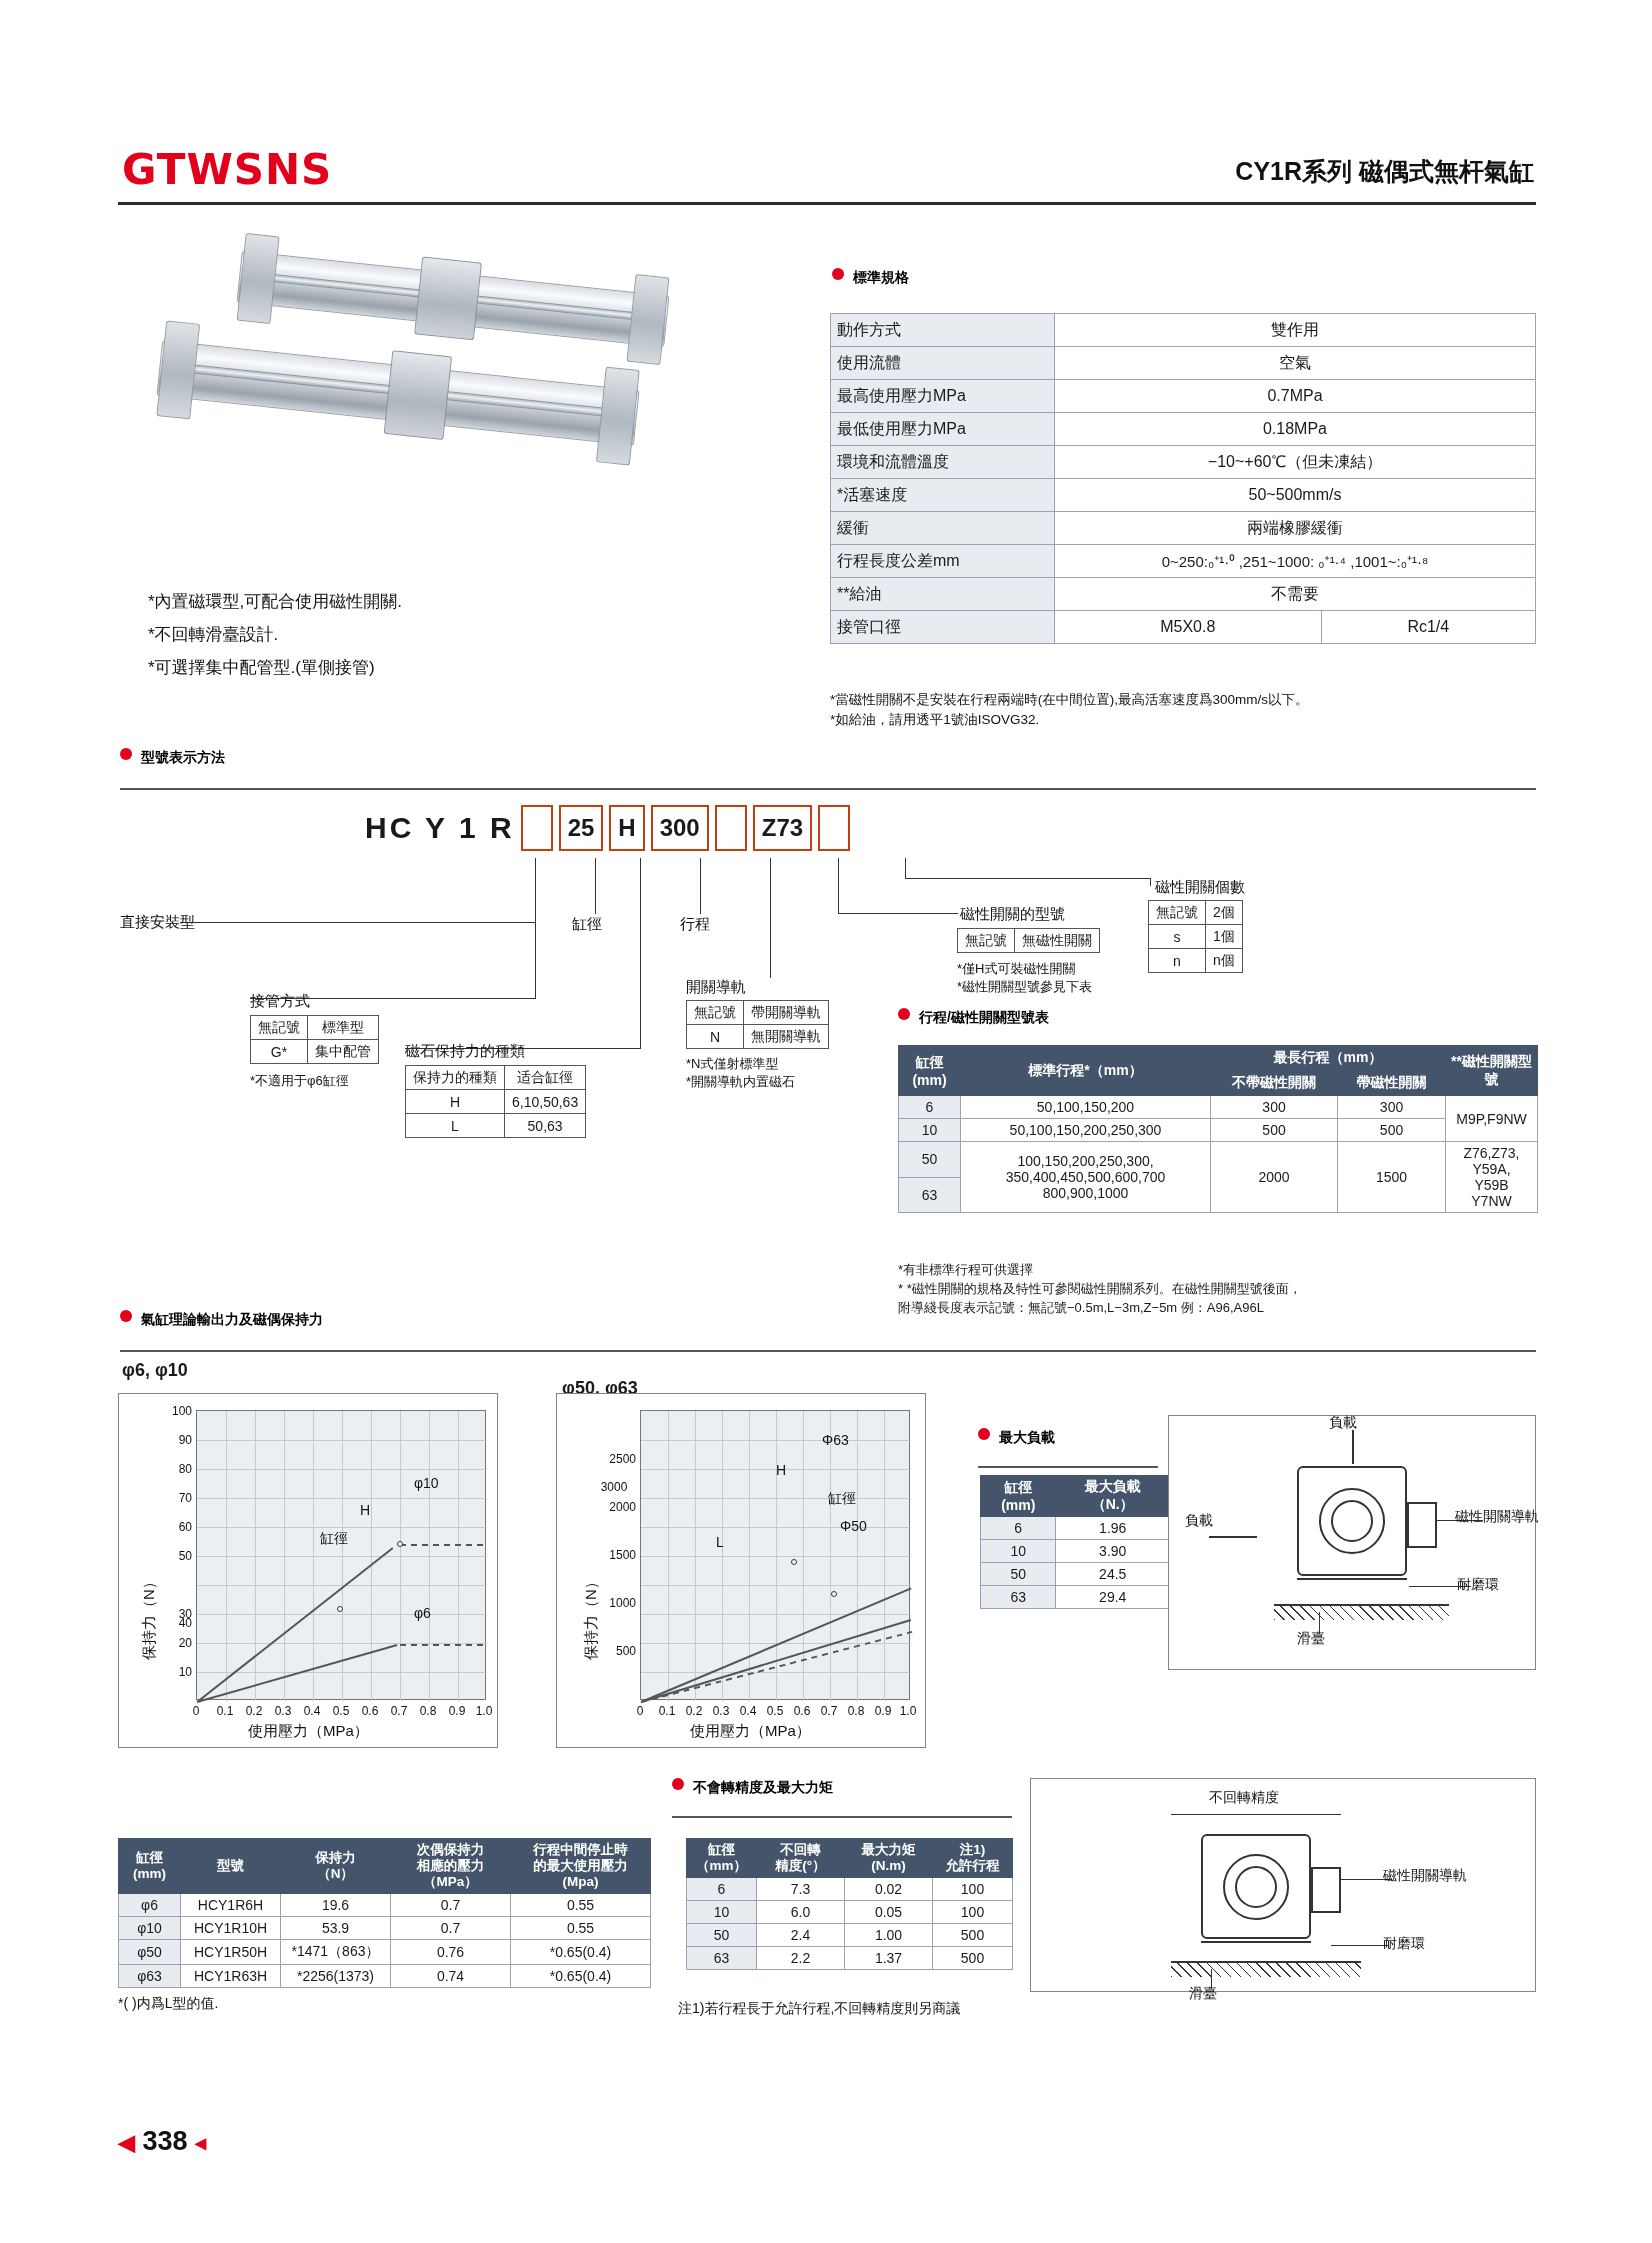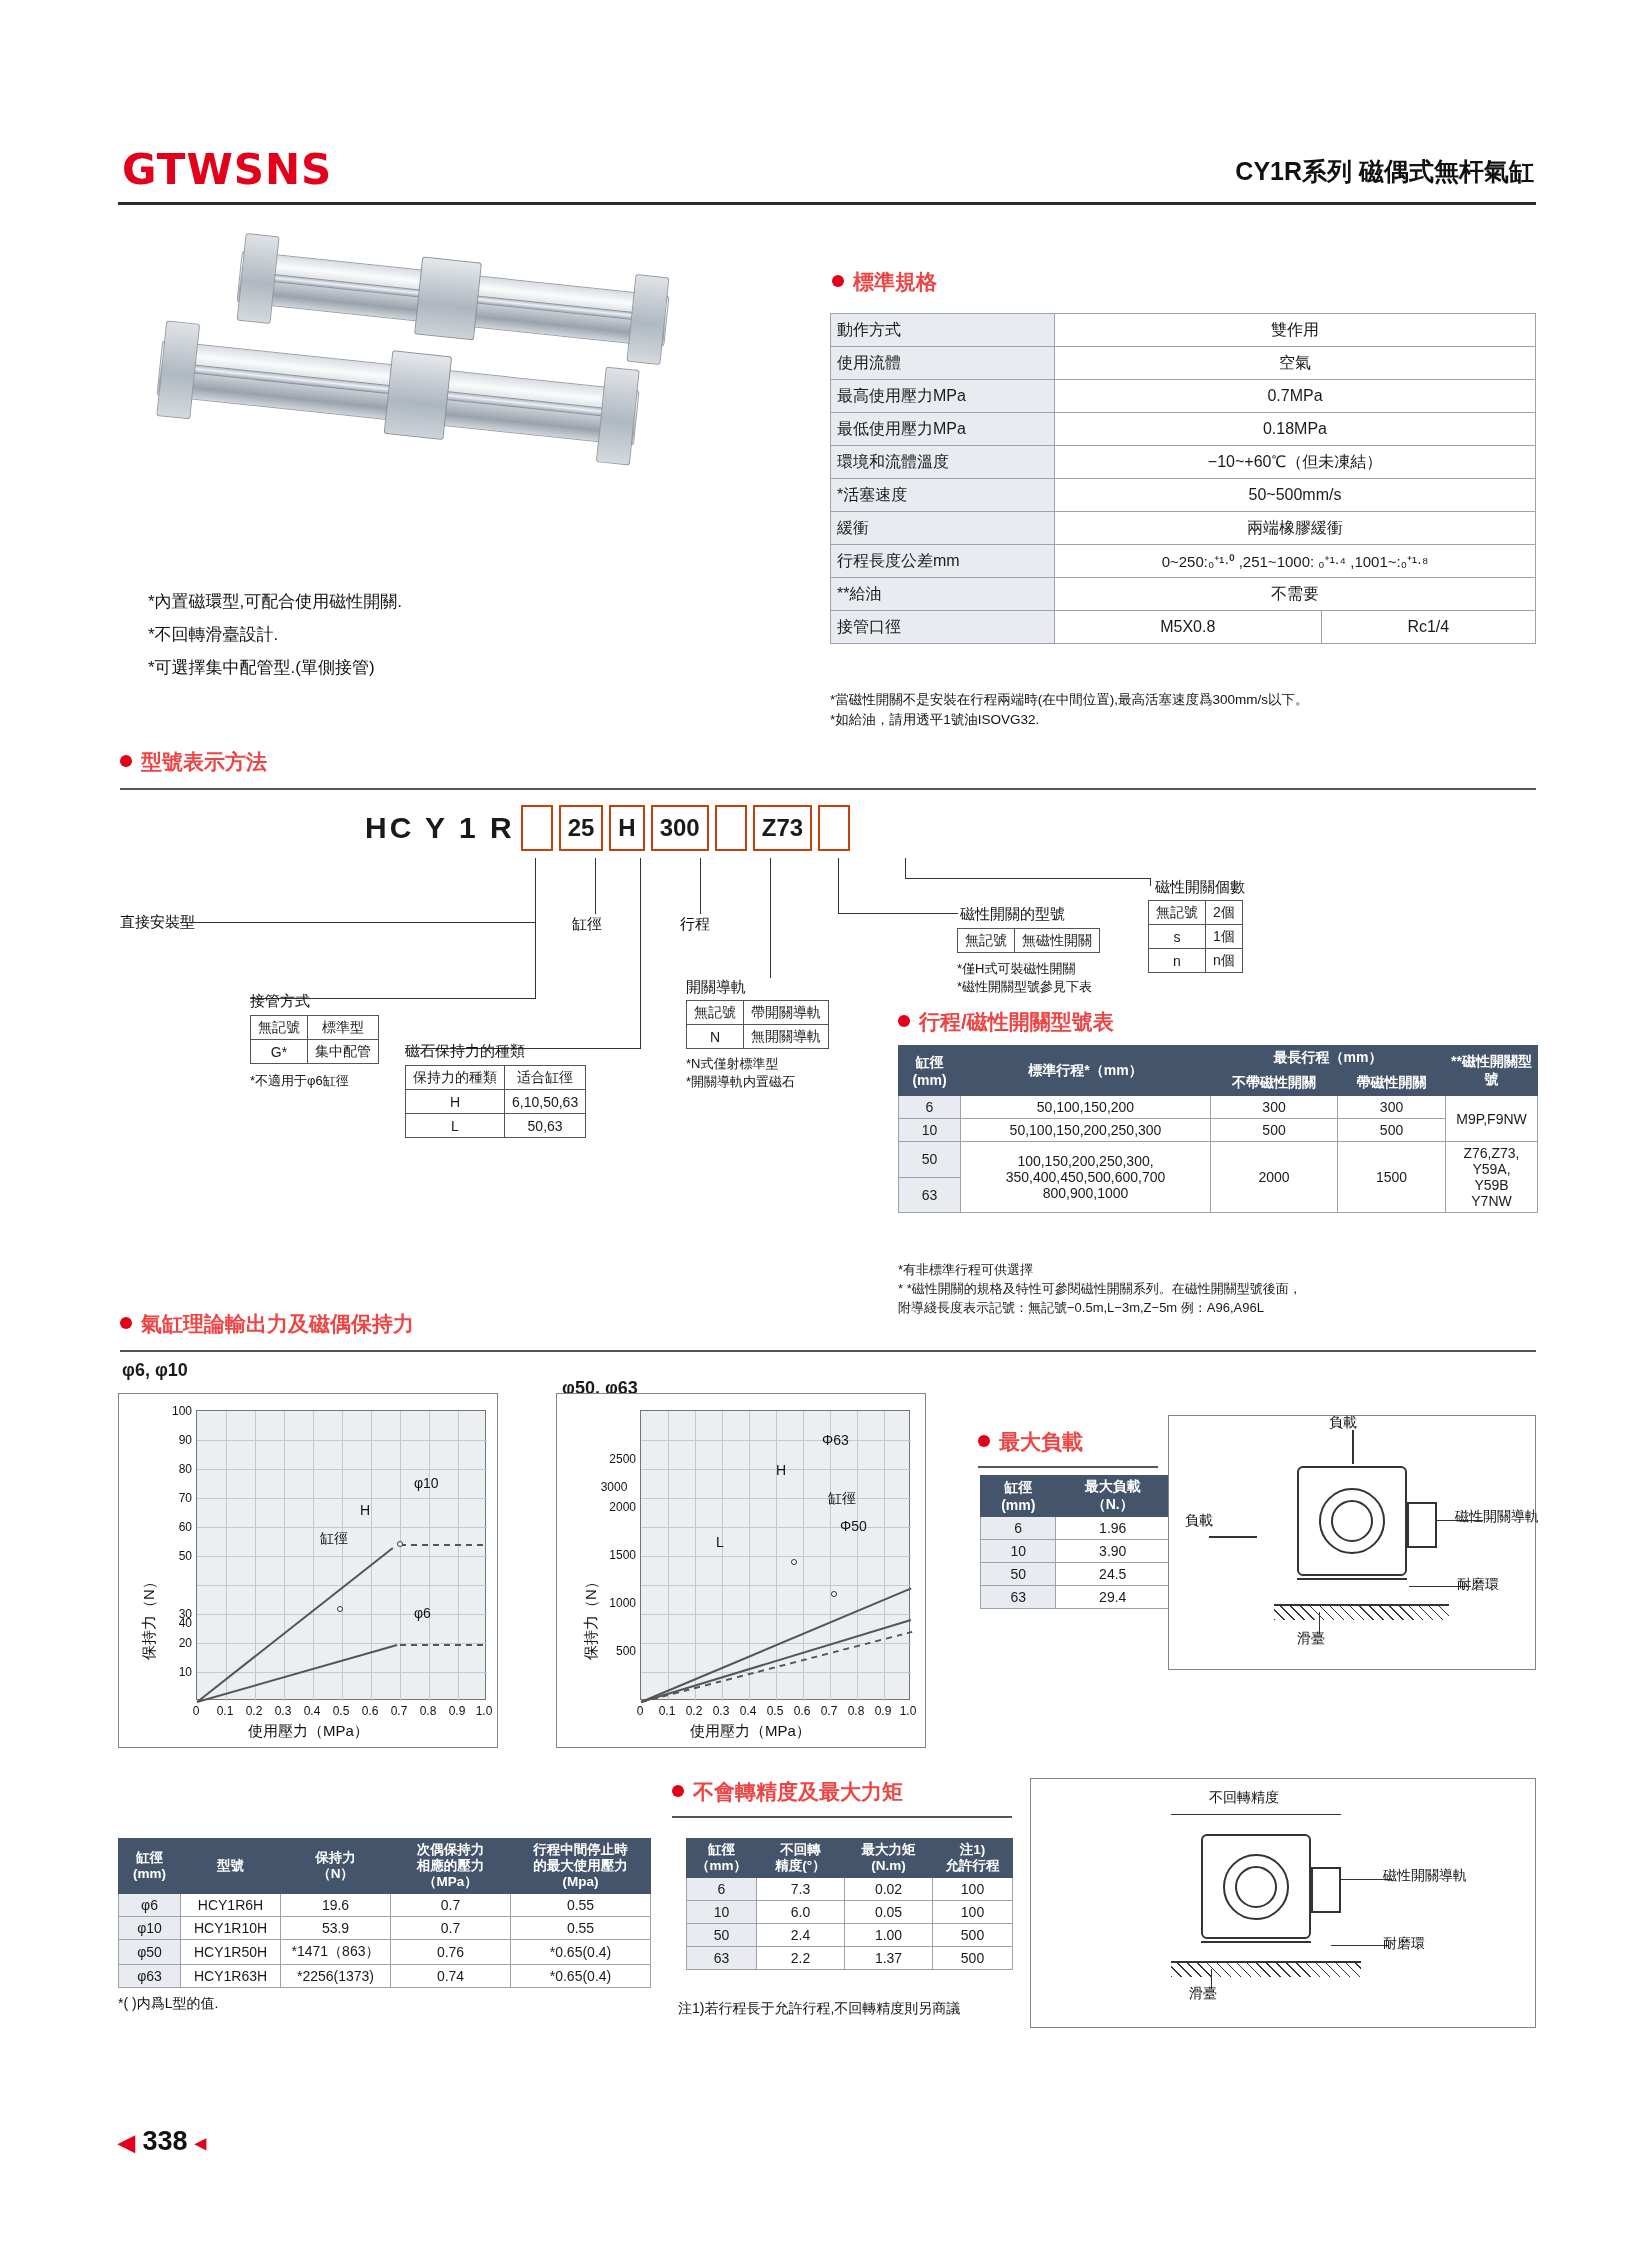--- a/index.html
+++ b/index.html
@@ -25,21 +25,21 @@
     position:absolute; right:118px; top:155px;
     font-size:25px; font-weight:bold; color:#111;
   }
   .hdr-rule {
     position:absolute; left:118px; top:202px; width:1418px; height:3px;
     background:#2b2b2b;
   }
 
   
   .sec {
-    position:absolute; font-size:21px; font-weight:bold; color:#ef4444;
+    position:absolute; font-size:14px; font-weight:bold; color:#000000;
     white-space:nowrap;
   }
   .sec .dot {
     display:inline-block; width:12px; height:12px; border-radius:50%;
     background:#e2001a; margin-right:9px; vertical-align:2px;
   }
   .sec-rule { position:absolute; height:2px; background:#555; }
 
   
   .photo {
@@ -684,21 +684,21 @@
             <td class="sh">63</td>
             <td>2.2</td>
             <td>1.37</td>
             <td>500</td>
           </tr>
     </tbody>
       </table>
   </div>
   <div class="footnote" style="left:678px; top:2000px;">注1)若行程長于允許行程,不回轉精度則另商議</div>
 
-  <div class="diagbox" style="left:1030px; top:1778px; width:506px; height:250px;">
+  <div class="diagbox" style="left:1030px; top:1778px; width:506px; height:214px;">
     <div style="position:absolute; left:170px; top:55px; width:110px; height:105px; border:2px solid #333; border-radius:6px; background:#fff;"></div>
     <div style="position:absolute; left:192px; top:75px; width:66px; height:66px; border:2px solid #333; border-radius:50%;"></div>
     <div style="position:absolute; left:204px; top:87px; width:42px; height:42px; border:2px solid #333; border-radius:50%;"></div>
     <div style="position:absolute; left:280px; top:88px; width:30px; height:46px; border:2px solid #333; background:#fff;"></div>
     <div class="hatch" style="left:140px; top:184px; width:190px; height:14px;"></div>
     <div class="dl" style="left:140px; top:182px; width:190px; height:2px;"></div>
     <div class="dl" style="left:170px; top:162px; width:110px; height:2px;"></div>
     <div class="dl" style="left:140px; top:35px; width:170px; height:1px;"></div>
     <div class="anno" style="left:178px; top:10px;">不回轉精度</div>
     <div class="dl" style="left:310px; top:100px; width:50px; height:1px;"></div>

